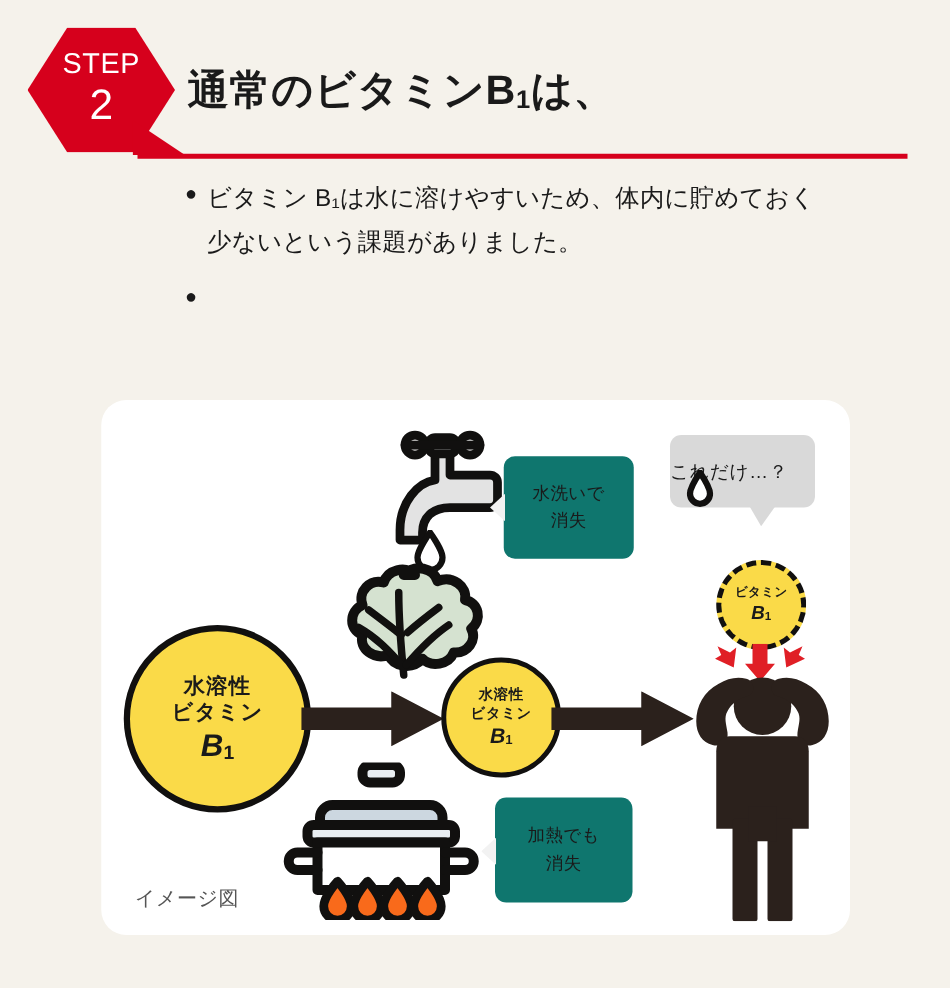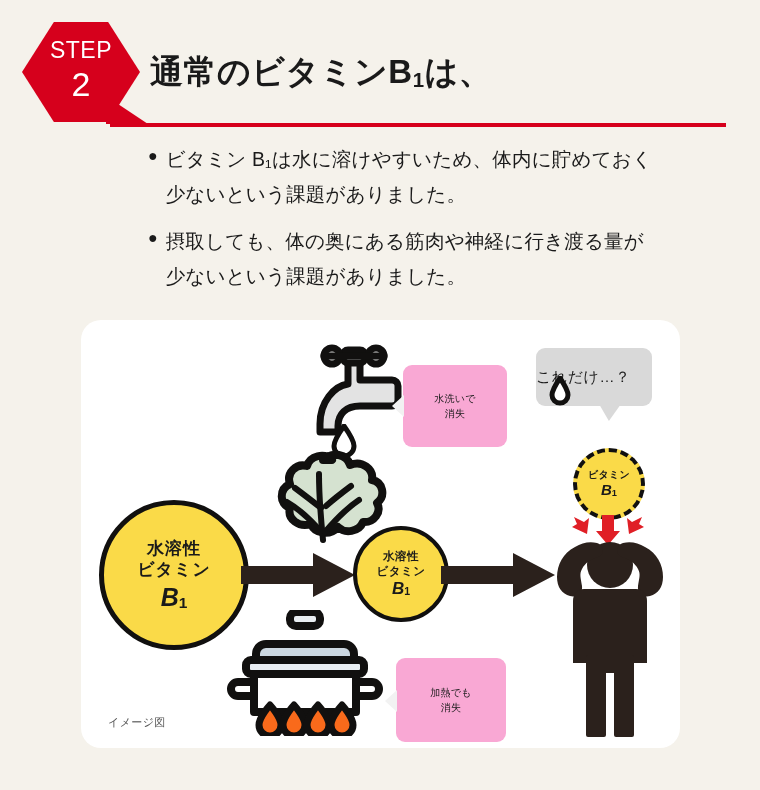--- a/index.html
+++ b/index.html
@@ -66,21 +66,21 @@
   }
 
   
   #card{
     position:absolute;left:81px;top:320px;width:599px;height:428px;
     background:#ffffff;border-radius:20px;overflow:hidden;
   }
 
   .img-caption{
     position:absolute;left:27px;bottom:18px;
-    color:#555;font-size:11px;letter-spacing:.4px;
+    color:#555;font-size:16px;letter-spacing:.4px;
   }
 
   
   .circle-big{
     position:absolute;left:18px;top:180px;width:150px;height:150px;
     border-radius:50%;background:#fada48;border:5px solid #11100f;
     box-sizing:border-box;display:flex;flex-direction:column;
     align-items:center;justify-content:center;
   }
   .circle-big .l1{font-size:17px;font-weight:bold;color:#1a1a1a;line-height:1.28;letter-spacing:1px;}
@@ -101,30 +101,30 @@
     border-radius:50%;background:#fada48;
     border:4px dashed #11100f;box-sizing:border-box;
     display:flex;flex-direction:column;align-items:center;justify-content:center;
   }
   .circle-dash .l1{font-size:10px;font-weight:bold;color:#1a1a1a;line-height:1.25;letter-spacing:.3px;}
   .circle-dash .l2{font-size:15px;font-weight:bold;font-style:italic;color:#1a1a1a;line-height:1.15;}
   .sub-s{font-size:.62em;vertical-align:-.12em;font-style:normal;}
 
   
   .callout{
-    position:absolute;background:#f9a8d4;border-radius:9px;
+    position:absolute;background:#0f766e;border-radius:9px;
     display:flex;flex-direction:column;align-items:center;justify-content:center;
-    color:#1a1a1a;font-size:10px;line-height:1.55;letter-spacing:.3px;
+    color:#1a1a1a;font-size:14px;line-height:1.55;letter-spacing:.3px;
   }
   #callout-wash{left:322px;top:45px;width:104px;height:82px;}
   #callout-wash .tail{
     position:absolute;left:-11px;top:30px;width:12px;height:22px;
     background:#f2f2f2;clip-path:polygon(100% 0%,100% 100%,0% 50%);
   }
-  #callout-heat{left:315px;top:338px;width:110px;height:84px;}
+  #callout-heat{left:315px;top:318px;width:110px;height:84px;}
   #callout-heat .tail{
     position:absolute;left:-11px;top:32px;width:12px;height:22px;
     background:#f2f2f2;clip-path:polygon(100% 0%,100% 100%,0% 50%);
   }
 
   #callout-only{
     position:absolute;left:455px;top:28px;width:116px;height:58px;
     background:#d9d9d9;border-radius:9px;
     display:flex;align-items:center;justify-content:flex-start;
     color:#1a1a1a;font-size:15px;letter-spacing:.5px;
@@ -168,22 +168,20 @@
 </div>
 
 <div id="bullets">
   <div class="bullet">
     <span class="bullet-dot">●</span>
     <span class="bullet-text">ビタミン B₁は水に溶けやすいため、体内に貯めておく
 少ないという課題がありました。</span>
   </div>
   <div class="bullet">
     <span class="bullet-dot">●</span>
-    <span class="bullet-text">摂取しても、体の奥にある筋肉や神経に行き渡る量が
-少ないという課題がありました。</span>
   </div>
 </div>
 
 <div id="card">
 
   <svg class="icon" id="faucet" viewBox="0 0 110 110">
     <g fill="#e3e3e3" stroke="#11100f" stroke-width="7" stroke-linejoin="round" stroke-linecap="round">
       <path d="M52 24 h12 v18 h32 a6 6 0 0 1 6 6 v14 a6 6 0 0 1 -6 6 h-32
                c-14 0 -22 8 -22 20 v6 h-18 v-8 c0 -22 14 -38 28 -40 z"></path>
       <rect x="47" y="12" width="22" height="13" rx="5"></rect>

